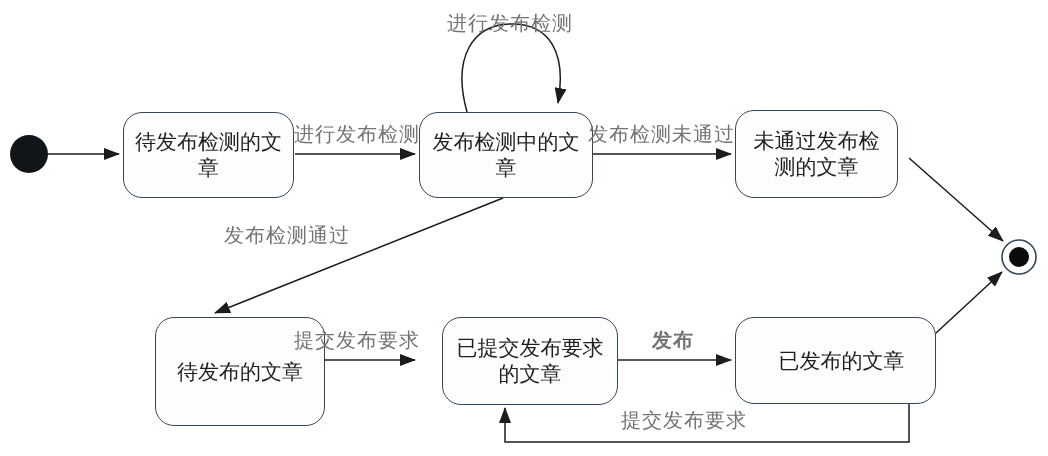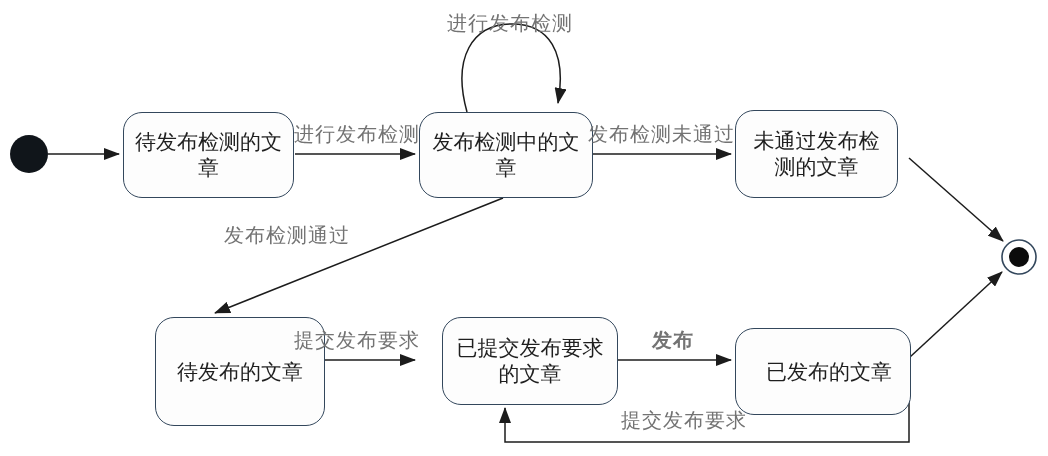--- a/index.html
+++ b/index.html
@@ -46,21 +46,21 @@
     font-family:"Liberation Sans","DejaVu Sans",sans-serif;
     white-space:nowrap;
     z-index:4;
   }
   
   #s1{left:123px;top:112px;width:171px;height:86px;}
   #s2{left:419px;top:112px;width:174px;height:86px;}
   #s3{left:735px;top:110px;width:163px;height:88px;}
   #s4{left:123px;top:317px;width:170px;height:109px;margin-left:32px;}
   #s5{left:442px;top:317px;width:176px;height:88px;}
-  #s6{left:735px;top:328px;width:176px;height:87px;padding-left:20px;}
+  #s6{left:735px;top:317px;width:201px;height:87px;padding-left:20px;}
   
   #lbl-loop{left:447px;top:10px;}
   #lbl-t12{left:294px;top:121px;}
   #lbl-t23{left:588px;top:121px;}
   #lbl-t24{left:224px;top:222px;}
   #lbl-t45{left:294px;top:327px;}
   #lbl-t56{left:652px;top:327px;font-weight:bold;}
   #lbl-t65{left:621px;top:407px;}
 </style>
 </head>

